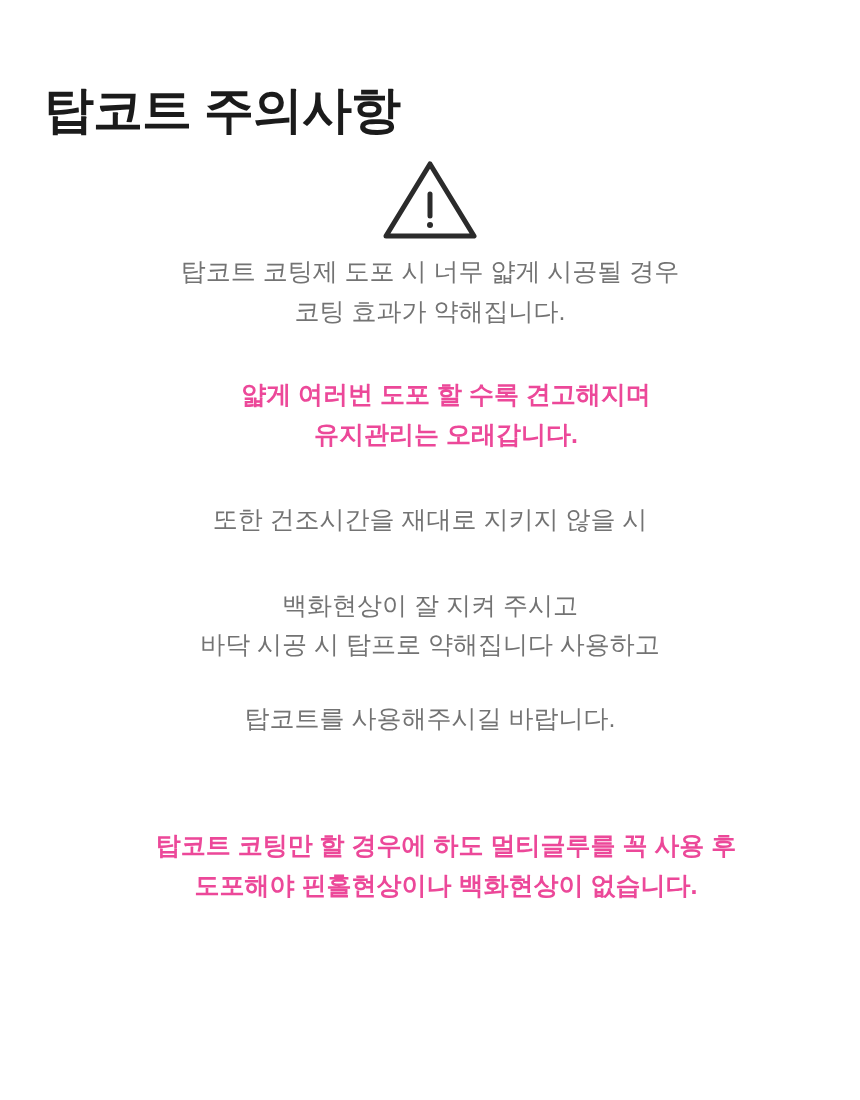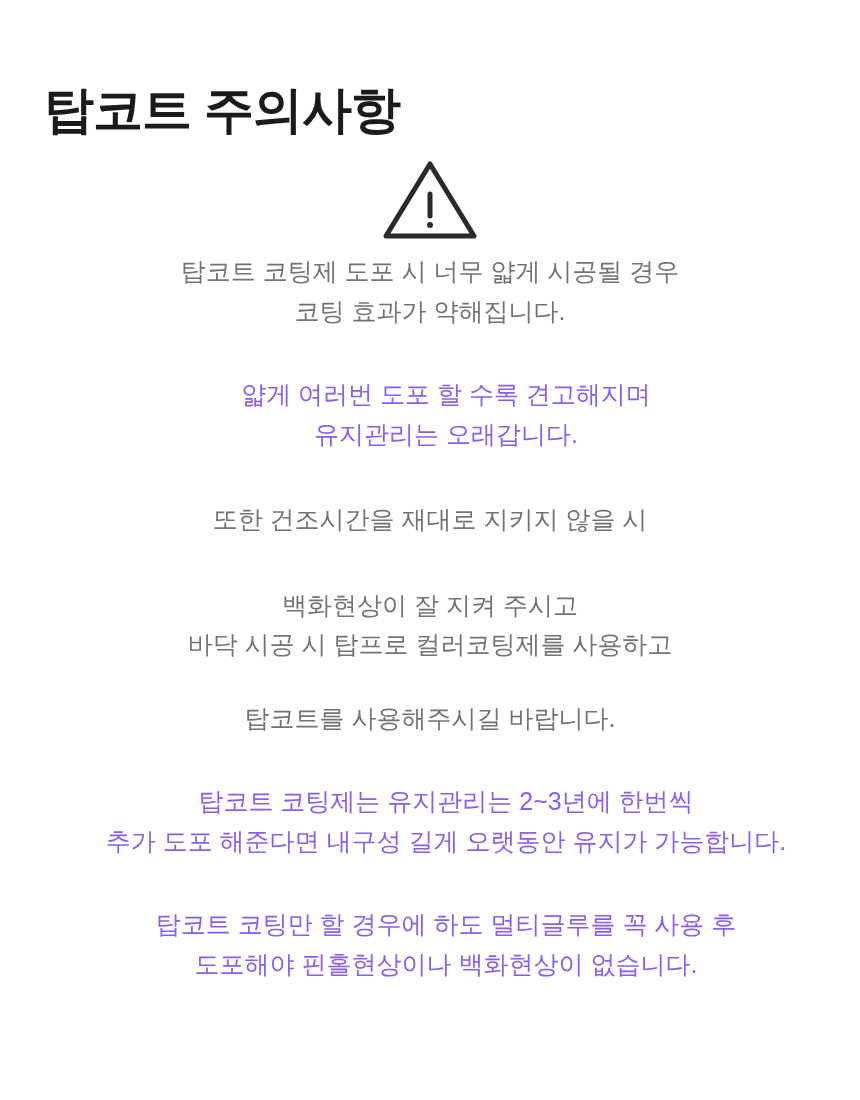--- a/index.html
+++ b/index.html
@@ -48,22 +48,22 @@
     width: 860px;
     text-align: center;
   }
   .block {
     font-size: 25px;
     line-height: 1.58;
     color: #737373;
     font-weight: 400;
   }
   .block.bold {
-    font-weight: 400;
-    color: #8b5cf6;
+    font-weight: 700;
+    color: #ec4899;
     padding-left: 32px;
   }
   .block .line {
     display: block;
     white-space: nowrap;
   }
   .gap-sm { height: 34px; }
   .gap-md { height: 44px; }
   .gap-lg { height: 46px; }
 </style>
@@ -101,35 +101,31 @@
     <div class="gap-lg"></div>
 
     <div class="block">
       <span class="line">또한 건조시간을 재대로 지키지 않을 시</span>
     </div>
 
     <div class="gap-lg"></div>
 
     <div class="block">
       <span class="line">백화현상이 잘 지켜 주시고</span>
-      <span class="line">바닥 시공 시 탑프로 컬러코팅제를 사용하고</span>
+      <span class="line">바닥 시공 시 탑프로 약해집니다 사용하고</span>
     </div>
 
     <div class="gap-sm"></div>
 
     <div class="block">
       <span class="line">탑코트를 사용해주시길 바랍니다.</span>
     </div>
 
     <div class="gap-md"></div>
 
-    <div class="block bold">
-      <span class="line">탑코트 코팅제는 유지관리는 2~3년에 한번씩</span>
-      <span class="line">추가 도포 해준다면 내구성 길게 오랫동안 유지가 가능합니다.</span>
-    </div>
 
     <div class="gap-md"></div>
 
     <div class="block bold">
       <span class="line">탑코트 코팅만 할 경우에 하도 멀티글루를 꼭 사용 후</span>
       <span class="line">도포해야 핀홀현상이나 백화현상이 없습니다.</span>
     </div>
 
   </div>
 </div>

